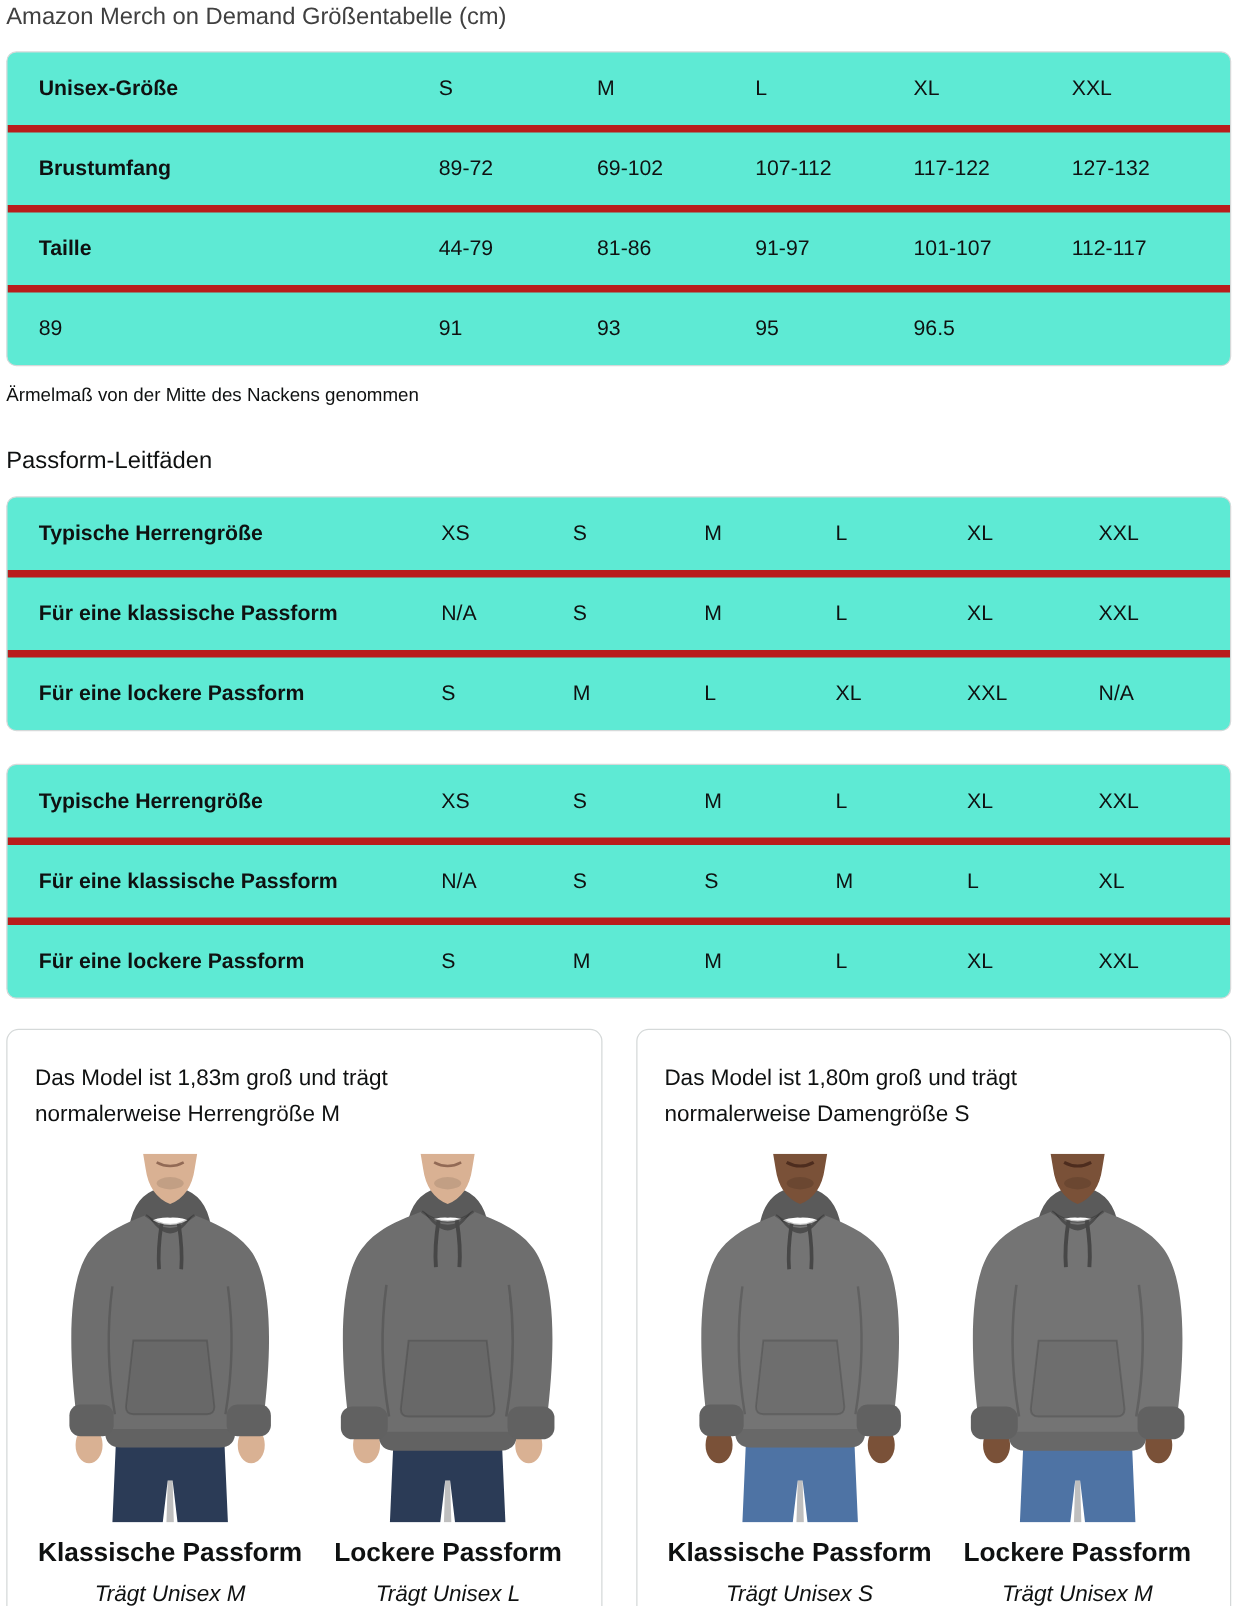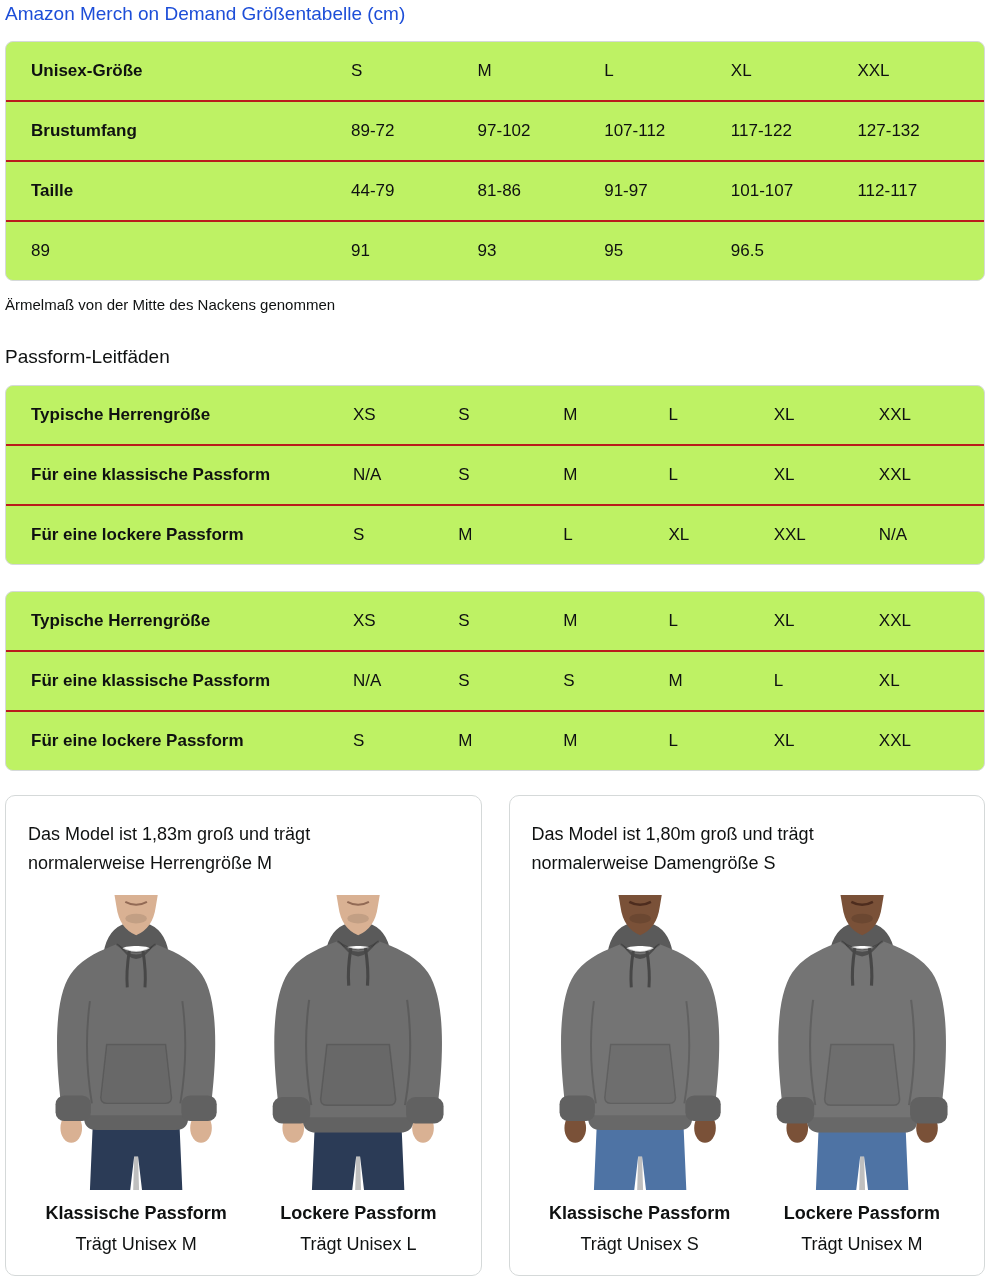--- a/index.html
+++ b/index.html
@@ -4,34 +4,34 @@
 <style>
   html,body{margin:0;padding:0;background:#fff;}
   body{
     width:1000px;
     font-family:"Liberation Sans","DejaVu Sans",sans-serif;
     color:#0f1111;
     -webkit-font-smoothing:antialiased;
   }
   .page{padding:2px 5px 0 5px;width:990px;box-sizing:border-box;}
 
-  .page-title{font-size:19px;font-weight:400;margin:0;padding:1px 0 16px 0;color:#1d4ed8;}
+  .page-title{font-size:19px;font-weight:400;margin:0;padding:1px 0 16px 0;color:#404040;}
 
   .data-table{
     border:1px solid #d5d9d9;
     border-radius:8px;
-    background:#bef264;
+    background:#5eead4;
     overflow:hidden;
   }
   .t-row{
     display:grid;
     align-items:center;
     min-height:58px;
     padding-left:25px;
-    border-top:2px solid #b91c1c;
+    border-top:6px solid #b91c1c;
     font-size:17px;
   }
   .t-row:first-child{border-top:0;}
   .cols5{grid-template-columns:320px repeat(5,1fr);}
   .cols6{grid-template-columns:322px repeat(6,1fr);}
   .t-label{font-weight:700;}
   .t-cell{font-weight:400;}
 
   .sleeve-note{font-size:15px;margin:15px 0 0 0;}
   .section-heading{font-size:19px;font-weight:400;margin:33px 0 17px 0;}
@@ -42,43 +42,43 @@
     flex:1;
     border:1px solid #d5d9d9;
     border-radius:10px;
     padding:24px 14px 20px 22px;
     box-sizing:border-box;
   }
   .card-desc{font-size:18px;line-height:29px;max-width:372px;margin:0;}
   .photos{display:flex;gap:6px;margin-top:17px;}
   .photo{flex:1;text-align:center;}
   .photo svg{width:100%;height:auto;display:block;}
-  .fit-label{font-weight:700;font-size:18px;margin-top:13px;}
-  .size-label{font-weight:400;font-size:18px;margin-top:10px;}
+  .fit-label{font-weight:700;font-size:21px;margin-top:13px;}
+  .size-label{font-weight:400;font-size:18px;margin-top:10px;font-style:italic;}
 </style>
 </head>
 <body>
 
 <div class="page">
 
   <h1 class="page-title">Amazon Merch on Demand Größentabelle (cm)</h1>
 
   <div class="data-table">
     <div class="t-row cols5">
       <span class="t-label">Unisex-Größe</span>
       <span class="t-cell">S</span>
       <span class="t-cell">M</span>
       <span class="t-cell">L</span>
       <span class="t-cell">XL</span>
       <span class="t-cell">XXL</span>
     </div>
     <div class="t-row cols5">
       <span class="t-label">Brustumfang</span>
       <span class="t-cell">89-72</span>
-      <span class="t-cell">97-102</span>
+      <span class="t-cell">69-102</span>
       <span class="t-cell">107-112</span>
       <span class="t-cell">117-122</span>
       <span class="t-cell">127-132</span>
     </div>
     <div class="t-row cols5">
       <span class="t-label">Taille</span>
       <span class="t-cell">44-79</span>
       <span class="t-cell">81-86</span>
       <span class="t-cell">91-97</span>
       <span class="t-cell">101-107</span>

